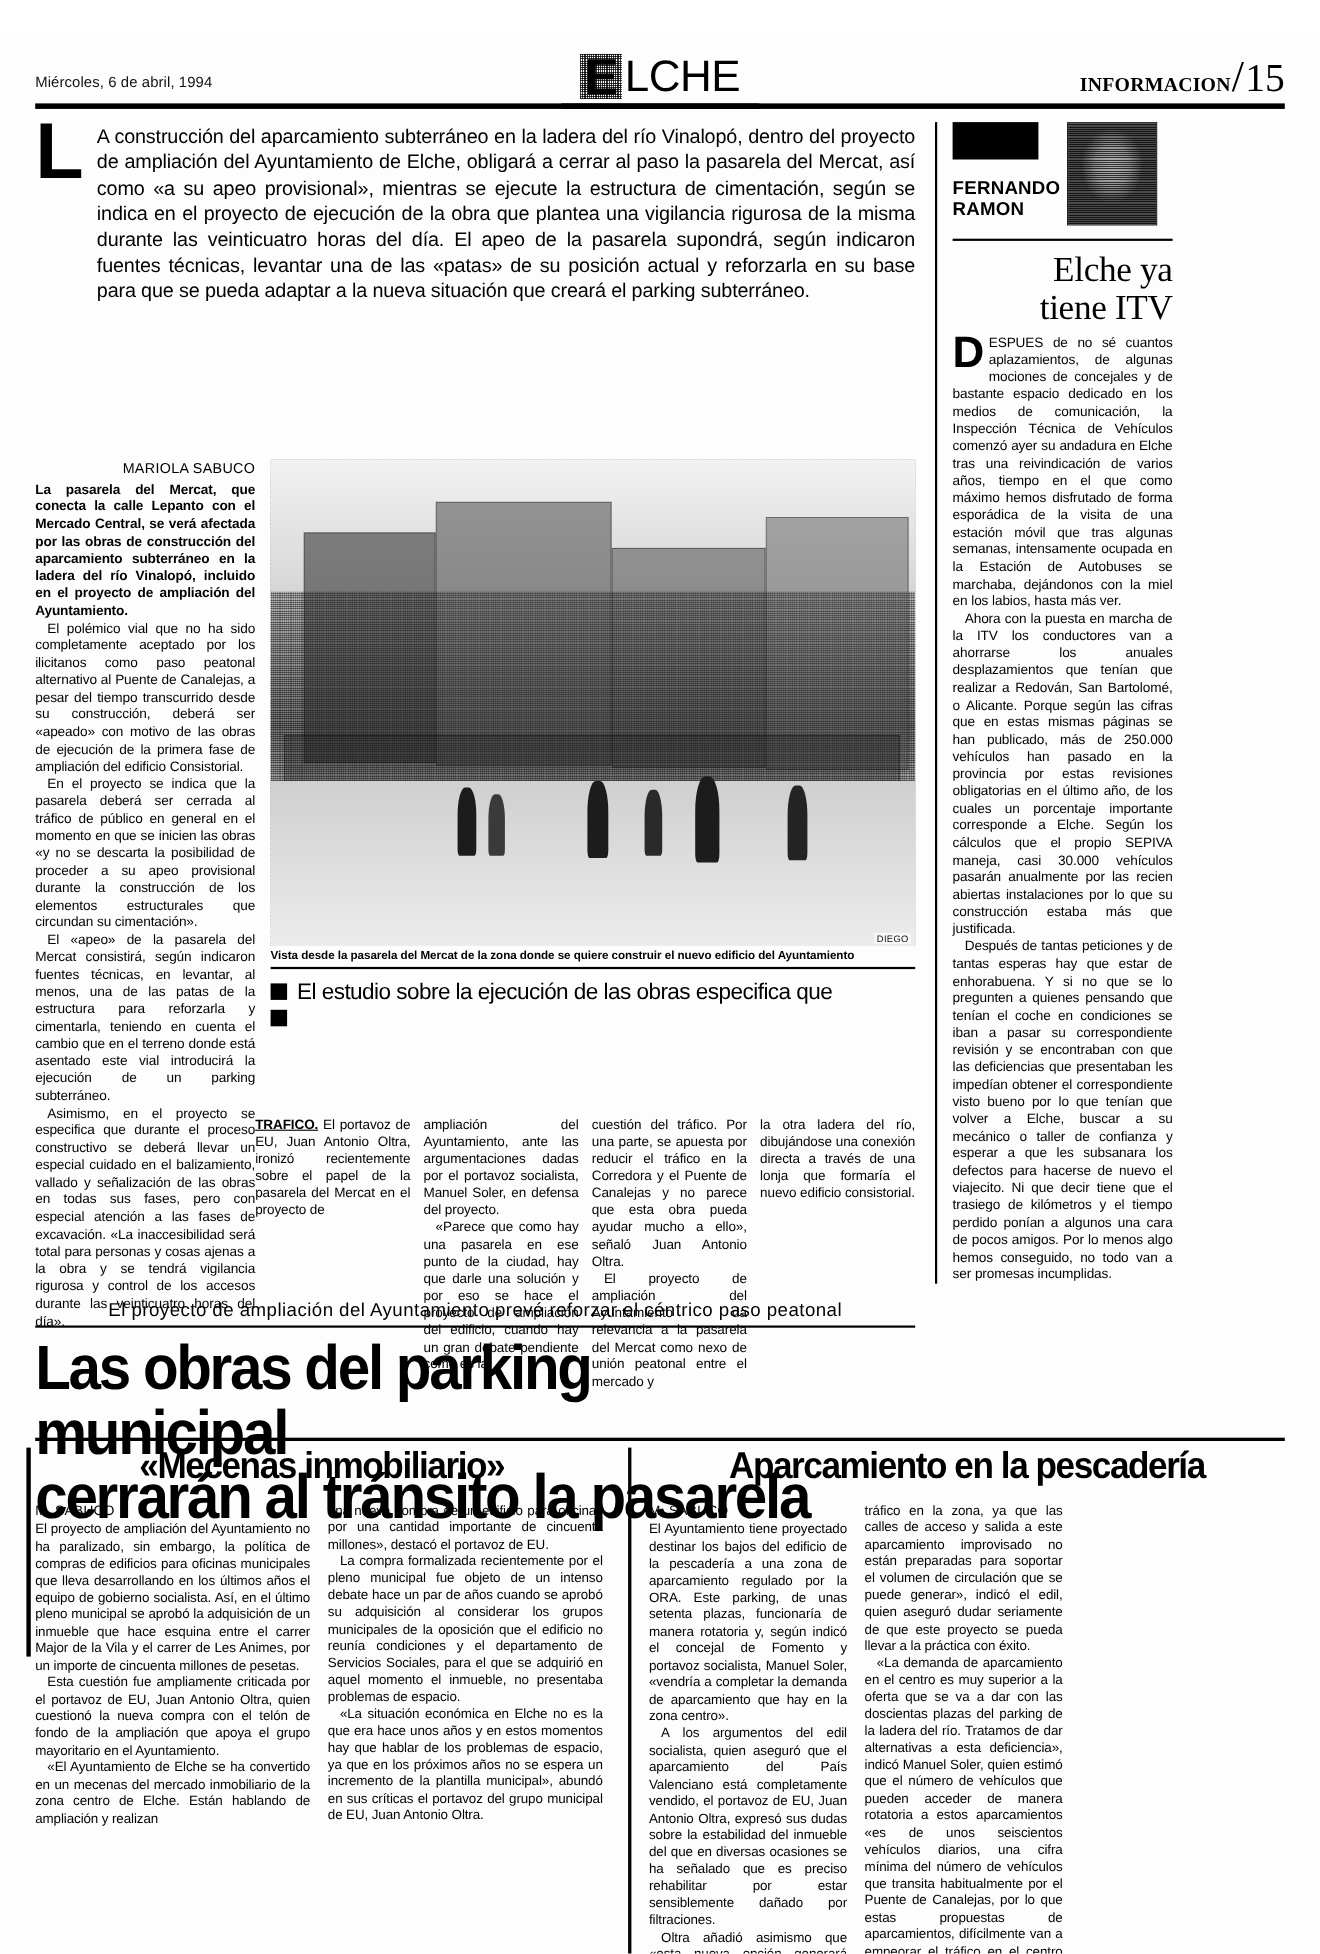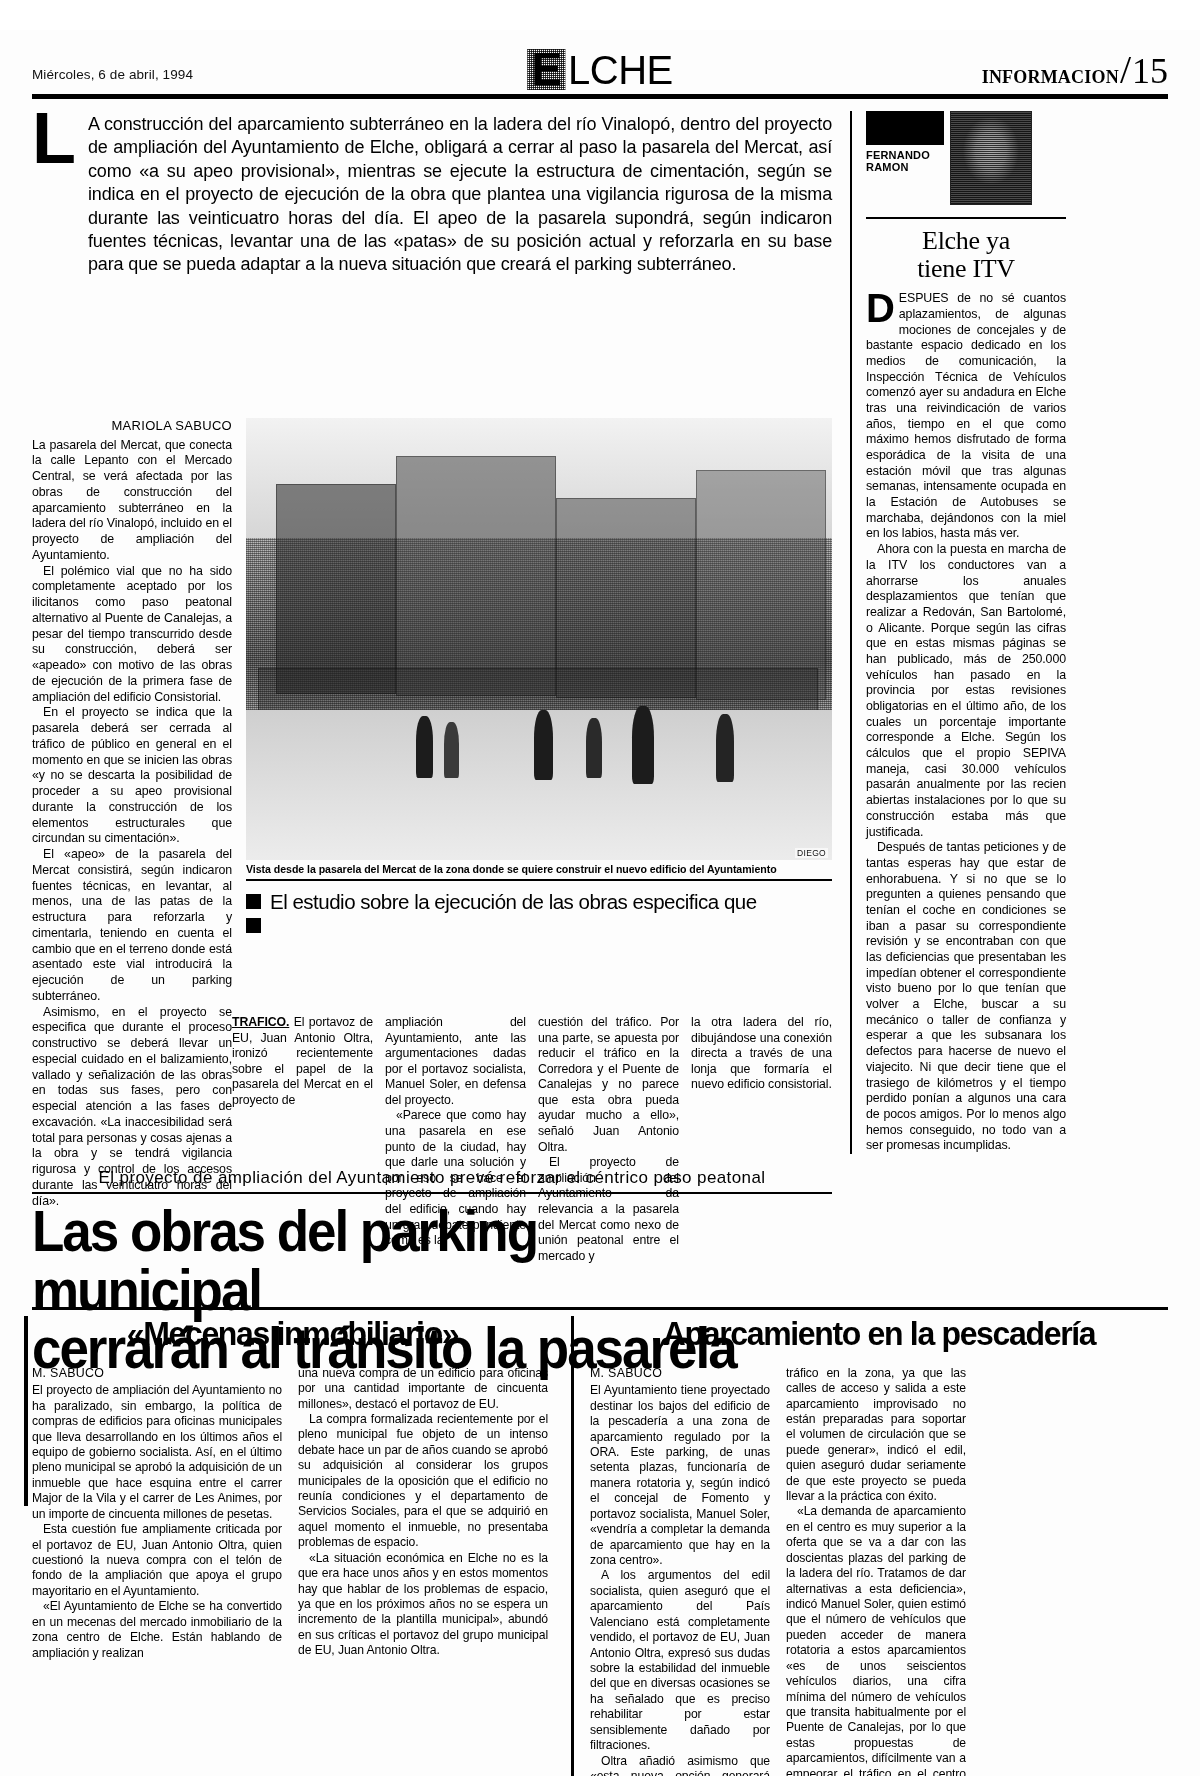--- a/index.html
+++ b/index.html
@@ -172,35 +172,35 @@
   .byline-photo {
     width: 80px;
     height: 92px;
     background:
       radial-gradient(ellipse 28px 34px at 50% 42%, #d8d8d8 0%, #b9b9b9 55%, #8f8f8f 75%, #5c5c5c 100%),
       repeating-linear-gradient(0deg,#3b3b3b 0 1px,#cfcfcf 1px 2px);
     background-blend-mode: multiply;
     border: 1px solid #222;
   }
   .byline-name {
-    font-size: 11px;
+    font-size: 17px;
     font-weight: bold;
     line-height: 1.12;
     letter-spacing: 0.2px;
-    margin-top: 4px;
+    margin-top: 16px;
   }
   .side-rule {
     border-top: 2px solid #000;
     margin: 12px 0 8px 0;
   }
   .op-title {
     font-family: "Liberation Serif", serif;
-    font-size: 26px;
+    font-size: 32px;
     line-height: 1.08;
-    text-align: center;
+    text-align: right;
     letter-spacing: -0.3px;
     margin-bottom: 8px;
   }
   .op-body {
     font-size: 12.4px;
     line-height: 1.265;
     text-align: justify;
     font-family: "Liberation Sans", sans-serif;
     letter-spacing: -0.1px;
     hyphens: auto;
@@ -249,21 +249,21 @@
   }
   .col-1 {
     width: 200px;
     float: left;
     font-size: 12.4px;
     line-height: 1.27;
     text-align: justify;
     letter-spacing: -0.1px;
   }
   .col-1 p { margin: 0; text-indent: 11px; }
-  .col-1 p.first { text-indent: 0; }
+  .col-1 p.first { text-indent: 0; font-weight: bold; }
   .reporter {
     text-align: right;
     font-size: 13px;
     letter-spacing: 0.3px;
     margin-bottom: 3px;
   }
   .photo-area {
     margin-left: 214px;
     width: 586px;
   }

